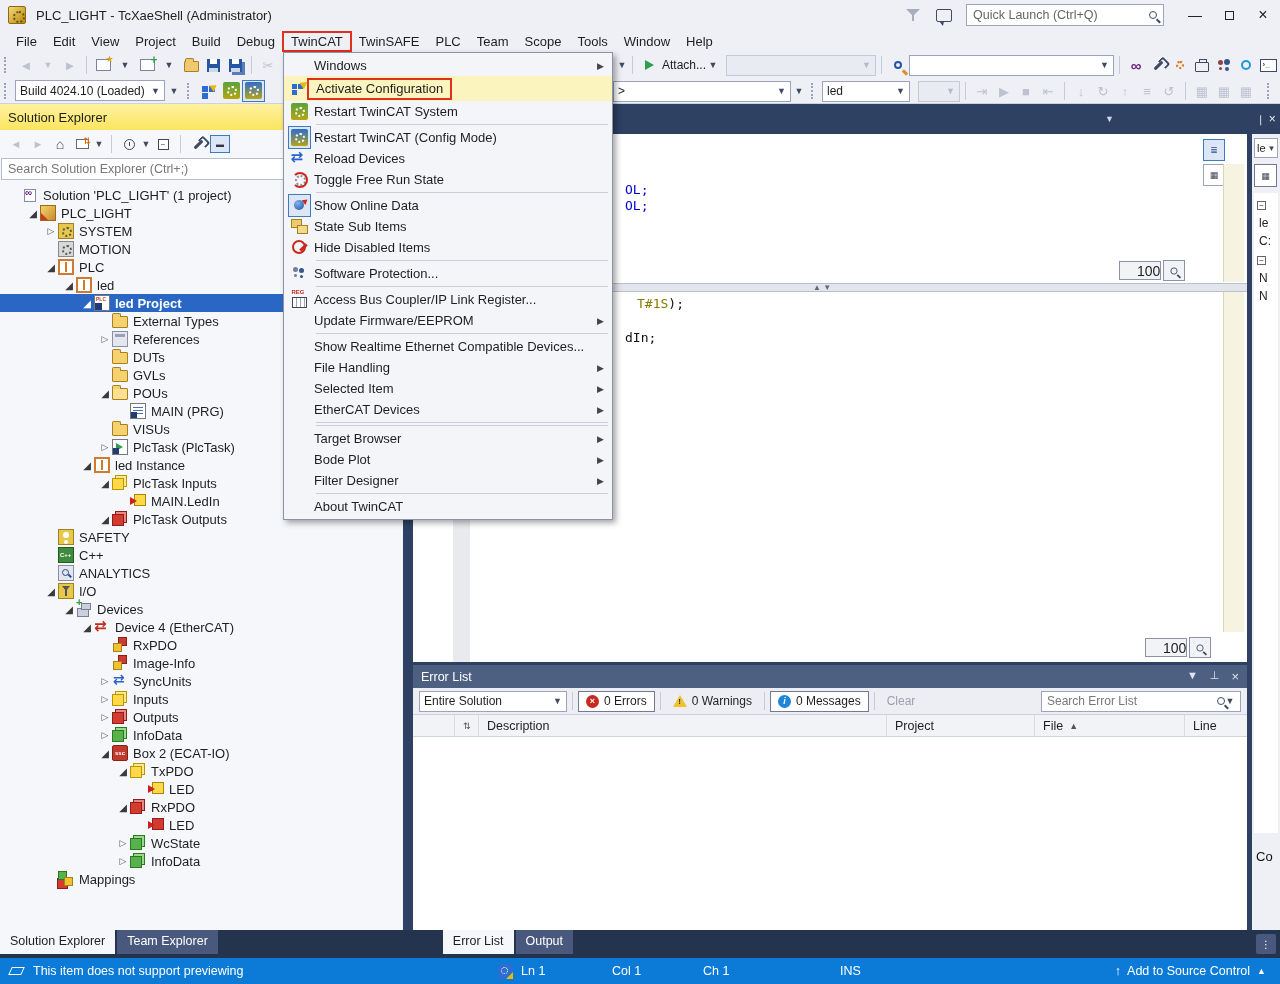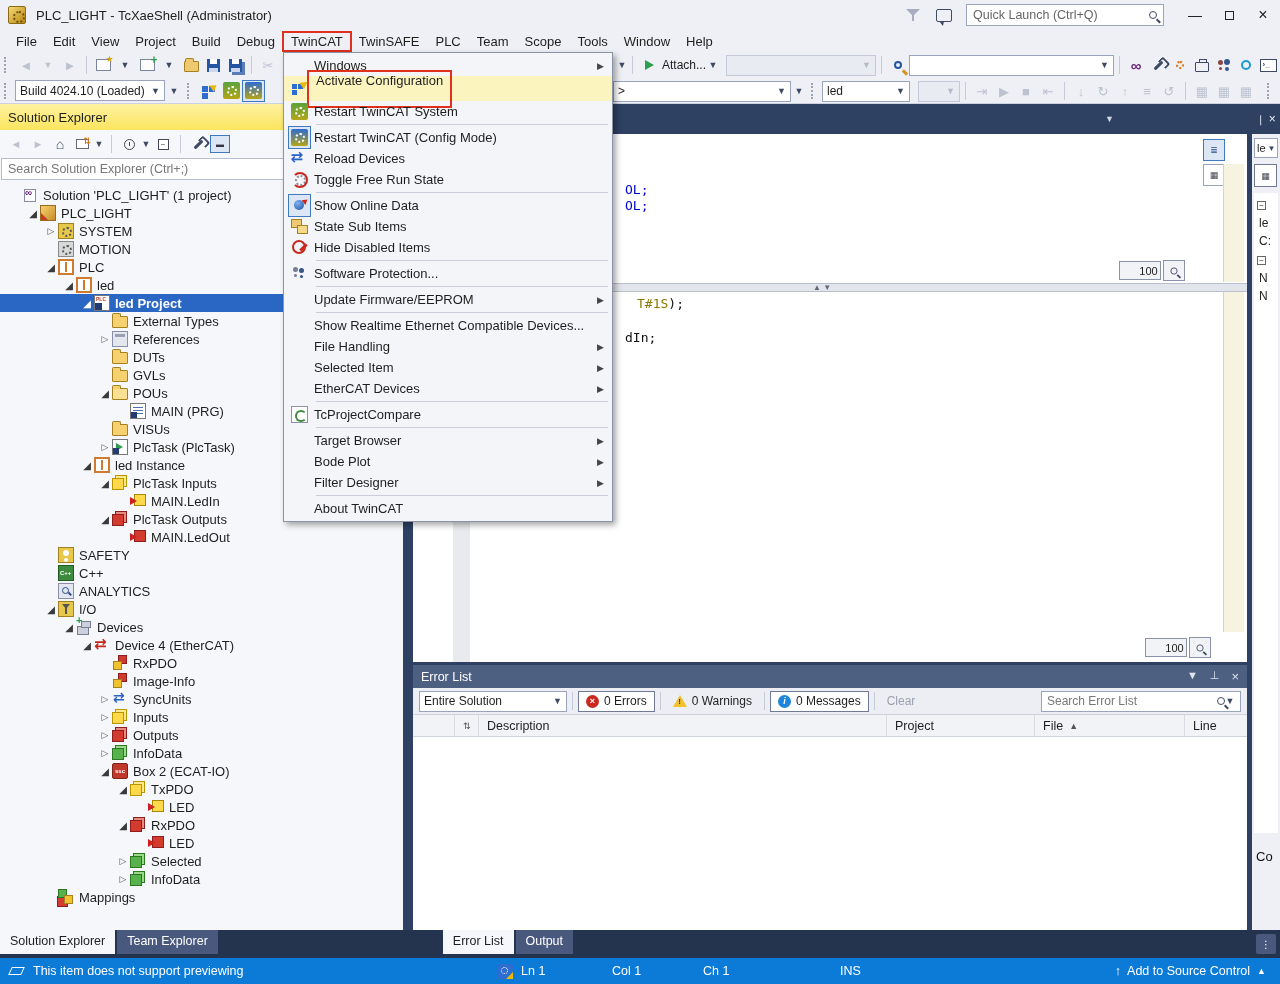--- a/index.html
+++ b/index.html
@@ -182,21 +182,21 @@
   .editor{position:absolute;left:413px;top:0;width:834px;height:558px;background:#fff;}
   .ed-tabstrip{position:absolute;left:0;top:0;width:834px;height:30px;background:var(--dark);}
   .ed-tabstrip .dd-light{position:absolute;left:692px;top:10px;color:#cfd6e4;font-size:9px;}
   .ed-pane-top{position:absolute;left:0;top:30px;width:834px;height:149px;background:#fff;}
   .ed-splitter{position:absolute;left:0;top:179px;width:834px;height:9px;background:#e3e5ec;border-top:1px solid #b9bfcc;border-bottom:1px solid #b9bfcc;}
   .ed-splitter .arrows{position:absolute;left:400px;top:-1px;font-size:8px;color:#667;}
   .ed-pane-bottom{position:absolute;left:0;top:188px;width:834px;height:370px;background:#fff;}
   .gutter{position:absolute;left:40px;top:0;width:17px;height:100%;background:#e9eaee;}
   .scrollstrip{position:absolute;right:3px;top:0;width:21px;height:100%;background:#f7f3e1;border-left:1px solid #d8d4c0;}
   .zoombox{position:absolute;display:flex;align-items:center;}
-  .zoomval{width:42px;height:19px;border:1px solid #8a93a8;background:#f2f3f7;font-size:11px;text-align:center;line-height:18px;padding-left:17px;}
+  .zoomval{width:42px;height:19px;border:1px solid #8a93a8;background:#f2f3f7;font-size:14px;text-align:center;line-height:18px;padding-left:17px;}
   .zoommag{width:22px;height:21px;border:1px solid #8a93a8;background:#f2f3f7;margin-left:2px;display:flex;align-items:center;justify-content:center;}
   .zoommag .mag{transform:scale(.9);}
   .viewtoggle{position:absolute;right:22px;top:5px;display:flex;flex-direction:column;gap:3px;}
   .vtbtn{width:22px;height:22px;border:1px solid #3f7ac1;background:#dce6f5;font-size:9px;color:#2a4a8a;display:flex;align-items:center;justify-content:center;}
   .vtbtn.plain{border-color:#9aa3b8;background:#fff;color:#445;}
   .codefrag{position:absolute;font-family:"DejaVu Sans Mono","Liberation Mono",monospace;font-size:13px;white-space:pre;}
   .c-blue{color:#0000d4;} .c-olive{color:#8a7a00;} .c-black{color:#111;}
 
   
   .errorlist{position:absolute;left:413px;top:561px;width:834px;height:265px;background:#f2f3f7;display:flex;flex-direction:column;}
@@ -236,21 +236,21 @@
   .sb-tcicon::after{content:"";position:absolute;left:3px;top:3px;width:5px;height:5px;border:1.5px dotted #fff;border-radius:50%;}
 
   
   .popup{position:absolute;left:283px;top:52px;width:330px;background:#f4f5f9;border:1px solid #8a93a8;box-shadow:3px 3px 6px rgba(0,0,0,.35);padding:2px 0;z-index:50;}
   .mi{height:21px;display:flex;align-items:center;position:relative;padding-right:8px;}
   .mi .micell{width:30px;height:100%;display:flex;align-items:center;justify-content:center;flex:none;}
   .mi .milbl{font-size:13px;color:#1e1e1e;white-space:nowrap;}
   .mi.disabled .milbl{color:#9aa0ad;}
   .mi .sub{margin-left:auto;font-size:9px;color:#444;}
   .mi.hl{height:25px;background:var(--menu-hl);}
-  .redframe{border:2px solid var(--accent-red);padding:1px 7px 18px 7px;margin-left:-7px;}
+  .redframe{border:2px solid var(--accent-red);padding:1px 7px 2px 7px;margin-left:-7px;}
   .mi-sep{height:1px;background:#c9cdd8;margin:2px 4px 2px 32px;}
 
   
   .mic{width:17px;height:17px;position:relative;}
   .mic-activate::before{content:"";position:absolute;left:1px;top:4px;width:5px;height:5px;background:#2d6cd0;box-shadow:6px 0 0 #2d6cd0,0 6px 0 #2d6cd0;}
   .mic-activate::after{content:"";position:absolute;right:0;top:0;border-left:7px solid #e8b80a;border-top:4px solid transparent;border-bottom:4px solid transparent;transform:rotate(-35deg);}
   .mic-run-mode{background:linear-gradient(180deg,#59a33c,#b5a516);border-radius:2px;}
   .mic-run-mode::after,.mic-config-mode::after{content:"";position:absolute;left:4px;top:4px;width:6px;height:6px;border:2px dotted #fff;border-radius:50%;}
   .mic-config-mode{background:linear-gradient(180deg,#2d6cd0,#b5a516);border-radius:2px;}
   .mic-reload::after{content:"⇄";position:absolute;left:0;top:-2px;color:#2a62c8;font-size:15px;font-weight:bold;}
@@ -582,26 +582,20 @@
           <div class="tic tic-var-in"></div>
           <span class="lbl">MAIN.LedIn</span>
         </div>
         <div class="trow">
           <span style="width: 98px; flex: 0 0 auto;"></span>
           <span class="exp open">◢</span>
           <div class="tic tic-outputs"></div>
           <span class="lbl">PlcTask Outputs</span>
         </div>
         <div class="trow">
-          <span style="width: 116px; flex: 0 0 auto;"></span>
-          <span class="exp"></span>
-          <div class="tic tic-var-out"></div>
-          <span class="lbl">MAIN.LedOut</span>
-        </div>
-        <div class="trow">
           <span style="width: 44px; flex: 0 0 auto;"></span>
           <span class="exp"></span>
           <div class="tic tic-safety"></div>
           <span class="lbl">SAFETY</span>
         </div>
         <div class="trow">
           <span style="width: 44px; flex: 0 0 auto;"></span>
           <span class="exp"></span>
           <div class="tic tic-cpp"></div>
           <span class="lbl">C++</span>
@@ -693,21 +687,21 @@
         <div class="trow">
           <span style="width: 134px; flex: 0 0 auto;"></span>
           <span class="exp"></span>
           <div class="tic tic-var-out"></div>
           <span class="lbl">LED</span>
         </div>
         <div class="trow">
           <span style="width: 116px; flex: 0 0 auto;"></span>
           <span class="exp">▷</span>
           <div class="tic tic-wcstate"></div>
-          <span class="lbl">Selected</span>
+          <span class="lbl">WcState</span>
         </div>
         <div class="trow">
           <span style="width: 116px; flex: 0 0 auto;"></span>
           <span class="exp">▷</span>
           <div class="tic tic-infodata"></div>
           <span class="lbl">InfoData</span>
         </div>
         <div class="trow">
           <span style="width: 44px; flex: 0 0 auto;"></span>
           <span class="exp"></span>
@@ -933,20 +927,26 @@
     </div>
     <div class="mi-sep"></div>
     <div class="mi">
       <div class="micell">
         <div class="mic mic-protect"></div>
       </div>
       <span class="milbl">Software Protection...</span>
     </div>
     <div class="mi-sep"></div>
     <div class="mi">
+      <div class="micell">
+        <div class="mic mic-reg"></div>
+      </div>
+      <span class="milbl">Access Bus Coupler/IP Link Register...</span>
+    </div>
+    <div class="mi">
       <div class="micell"></div>
       <span class="milbl">Update Firmware/EEPROM</span>
       <span class="sub">▶</span>
     </div>
     <div class="mi-sep"></div>
     <div class="mi">
       <div class="micell"></div>
       <span class="milbl">Show Realtime Ethernet Compatible Devices...</span>
     </div>
     <div class="mi">
@@ -958,26 +958,20 @@
       <div class="micell"></div>
       <span class="milbl">Selected Item</span>
       <span class="sub">▶</span>
     </div>
     <div class="mi">
       <div class="micell"></div>
       <span class="milbl">EtherCAT Devices</span>
       <span class="sub">▶</span>
     </div>
     <div class="mi-sep"></div>
-    <div class="mi">
-      <div class="micell">
-        <div class="mic mic-compare"></div>
-      </div>
-      <span class="milbl">TcProjectCompare</span>
-    </div>
     <div class="mi-sep"></div>
     <div class="mi">
       <div class="micell"></div>
       <span class="milbl">Target Browser</span>
       <span class="sub">▶</span>
     </div>
     <div class="mi">
       <div class="micell"></div>
       <span class="milbl">Bode Plot</span>
       <span class="sub">▶</span>

